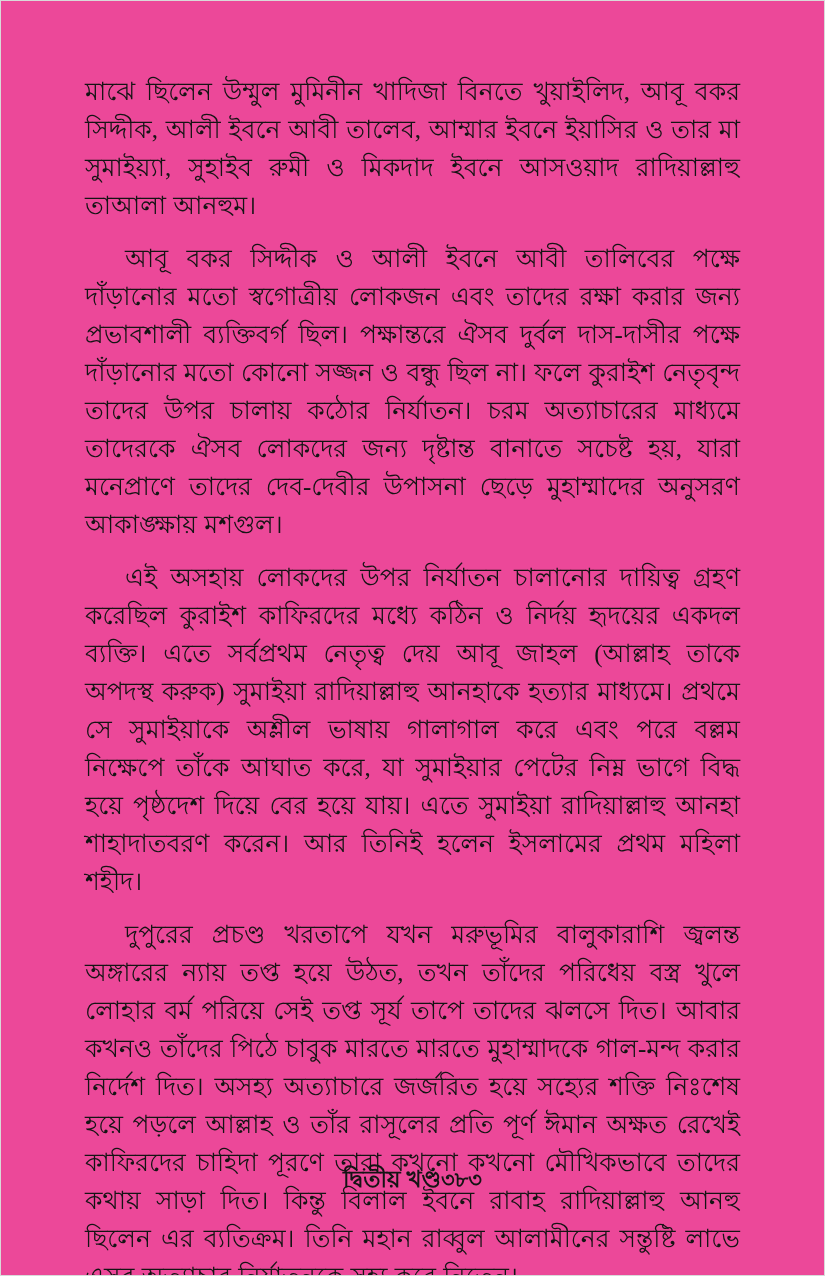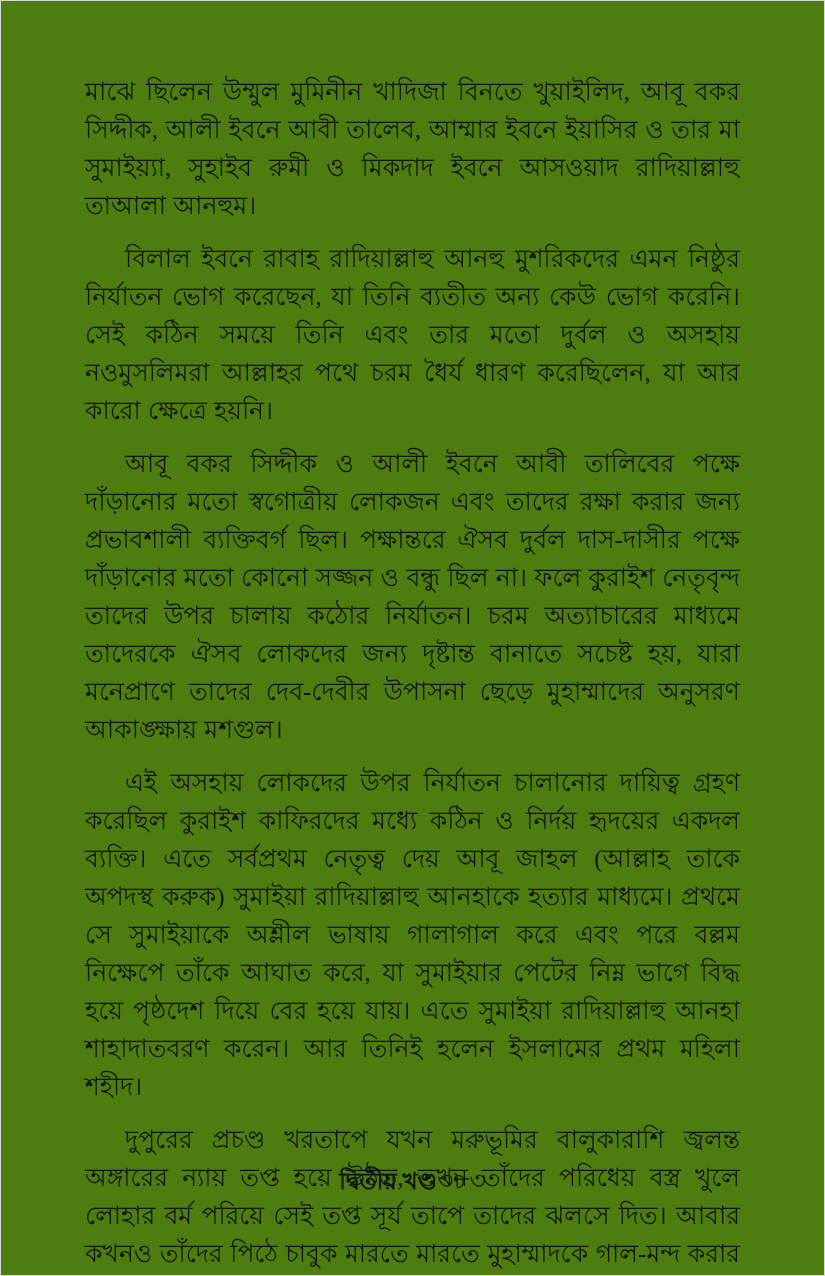--- a/index.html
+++ b/index.html
@@ -5,21 +5,21 @@
   html, body {
     margin: 0;
     padding: 0;
     background: #e8e8e8;
   }
   .page {
     position: relative;
     width: 825px;
     height: 1276px;
     margin: 0 auto;
-    background: #4d7c0f;
+    background: #ec4899;
     box-sizing: border-box;
     border: 1px solid #d9d9d9;
     font-family: "Liberation Serif", "DejaVu Serif", serif;
     color: #141414;
     overflow: hidden;
   }
   .content {
     position: absolute;
     top: 72px;
     left: 84px;
@@ -44,31 +44,30 @@
     top: 1160px;
     display: flex;
     justify-content: center;
     align-items: baseline;
   }
   .footer .volume {
     font-size: 23px;
     font-weight: bold;
   }
   .footer .pagenum {
-    font-size: 25px;
-    font-weight: 400;
+    font-size: 21px;
+    font-weight: 700;
   }
 </style>
 </head>
 <body>
 
 <div class="page">
   <div class="content">
     <p class="para first">মাঝে ছিলেন উম্মুল মুমিনীন খাদিজা বিনতে খুয়াইলিদ, আবূ বকর সিদ্দীক, আলী ইবনে আবী তালেব, আম্মার ইবনে ইয়াসির ও তার মা সুমাইয়্যা, সুহাইব রুমী ও মিকদাদ ইবনে আসওয়াদ রাদিয়াল্লাহু তাআলা আনহুম।</p>
-    <p class="para">বিলাল ইবনে রাবাহ রাদিয়াল্লাহু আনহু মুশরিকদের এমন নিষ্ঠুর নির্যাতন ভোগ করেছেন, যা তিনি ব্যতীত অন্য কেউ ভোগ করেনি। সেই কঠিন সময়ে তিনি এবং তার মতো দুর্বল ও অসহায় নওমুসলিমরা আল্লাহর পথে চরম ধৈর্য ধারণ করেছিলেন, যা আর কারো ক্ষেত্রে হয়নি।</p>
     <p class="para">আবূ বকর সিদ্দীক ও আলী ইবনে আবী তালিবের পক্ষে দাঁড়ানোর মতো স্বগোত্রীয় লোকজন এবং তাদের রক্ষা করার জন্য প্রভাবশালী ব্যক্তিবর্গ ছিল। পক্ষান্তরে ঐসব দুর্বল দাস-দাসীর পক্ষে দাঁড়ানোর মতো কোনো সজ্জন ও বন্ধু ছিল না। ফলে কুরাইশ নেতৃবৃন্দ তাদের উপর চালায় কঠোর নির্যাতন। চরম অত্যাচারের মাধ্যমে তাদেরকে ঐসব লোকদের জন্য দৃষ্টান্ত বানাতে সচেষ্ট হয়, যারা মনেপ্রাণে তাদের দেব-দেবীর উপাসনা ছেড়ে মুহাম্মাদের অনুসরণ আকাঙ্ক্ষায় মশগুল।</p>
     <p class="para">এই অসহায় লোকদের উপর নির্যাতন চালানোর দায়িত্ব গ্রহণ করেছিল কুরাইশ কাফিরদের মধ্যে কঠিন ও নির্দয় হৃদয়ের একদল ব্যক্তি। এতে সর্বপ্রথম নেতৃত্ব দেয় আবূ জাহল (আল্লাহ তাকে অপদস্থ করুক) সুমাইয়া রাদিয়াল্লাহু আনহাকে হত্যার মাধ্যমে। প্রথমে সে সুমাইয়াকে অশ্লীল ভাষায় গালাগাল করে এবং পরে বল্লম নিক্ষেপে তাঁকে আঘাত করে, যা সুমাইয়ার পেটের নিম্ন ভাগে বিদ্ধ হয়ে পৃষ্ঠদেশ দিয়ে বের হয়ে যায়। এতে সুমাইয়া রাদিয়াল্লাহু আনহা শাহাদাতবরণ করেন। আর তিনিই হলেন ইসলামের প্রথম মহিলা শহীদ।</p>
     <p class="para">দুপুরের প্রচণ্ড খরতাপে যখন মরুভূমির বালুকারাশি জ্বলন্ত অঙ্গারের ন্যায় তপ্ত হয়ে উঠত, তখন তাঁদের পরিধেয় বস্ত্র খুলে লোহার বর্ম পরিয়ে সেই তপ্ত সূর্য তাপে তাদের ঝলসে দিত। আবার কখনও তাঁদের পিঠে চাবুক মারতে মারতে মুহাম্মাদকে গাল-মন্দ করার নির্দেশ দিত। অসহ্য অত্যাচারে জর্জরিত হয়ে সহ্যের শক্তি নিঃশেষ হয়ে পড়লে আল্লাহ ও তাঁর রাসূলের প্রতি পূর্ণ ঈমান অক্ষত রেখেই কাফিরদের চাহিদা পূরণে তারা কখনো কখনো মৌখিকভাবে তাদের কথায় সাড়া দিত। কিন্তু বিলাল ইবনে রাবাহ রাদিয়াল্লাহু আনহু ছিলেন এর ব্যতিক্রম। তিনি মহান রাব্বুল আলামীনের সন্তুষ্টি লাভে এসব অত্যাচার নির্যাতনকে সহ্য করে নিতেন।</p>
   </div>
 
   <div class="footer">
     <span class="volume">দ্বিতীয় খণ্ড</span>
     <span class="pagenum">৩৮৩</span>
   </div>
 </div>

